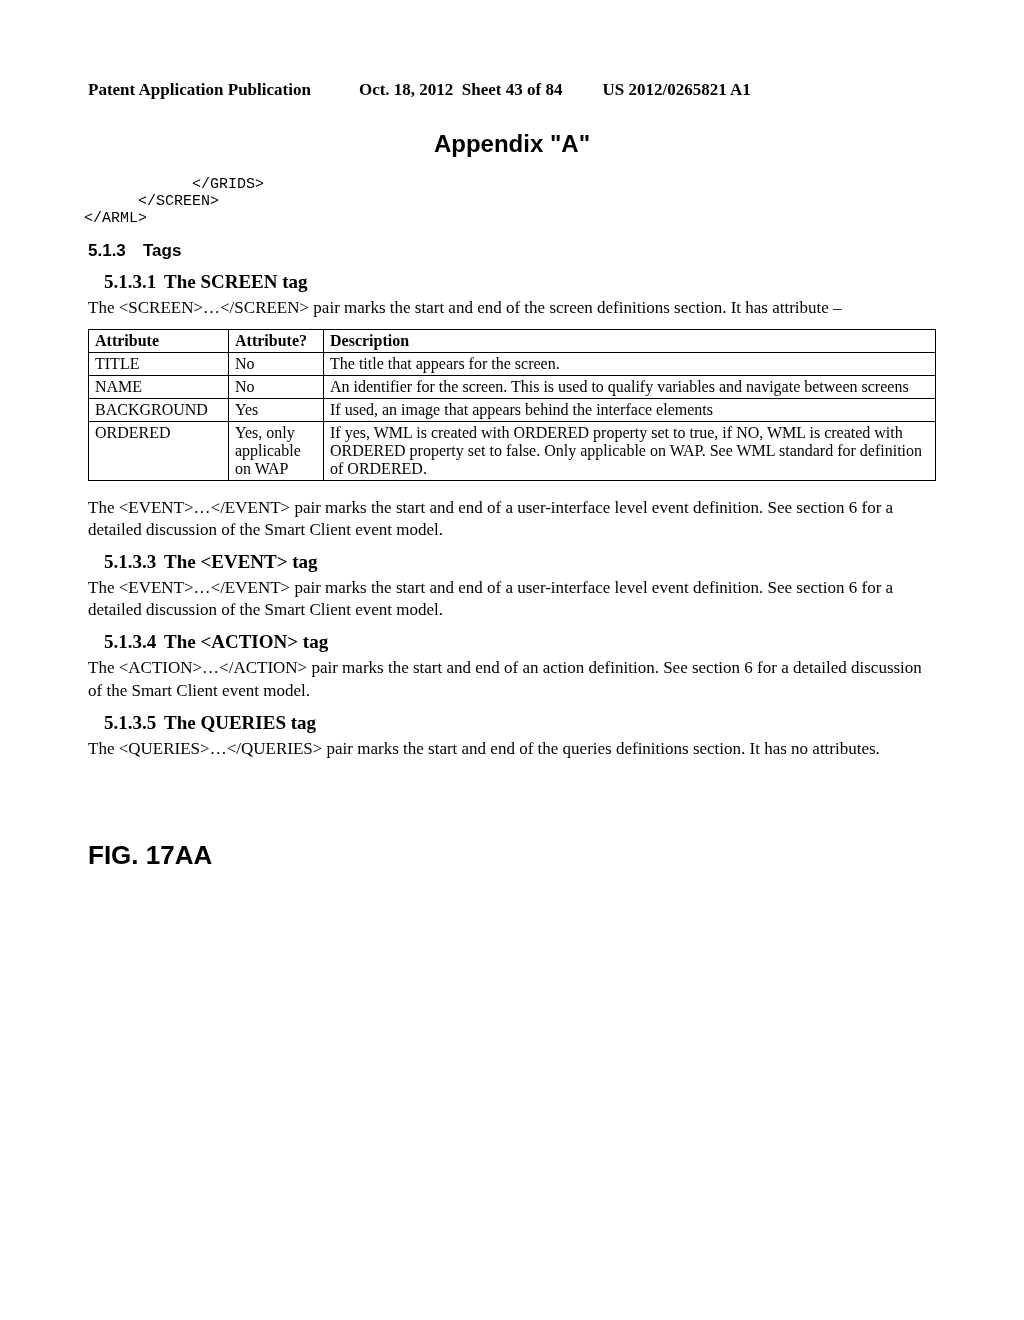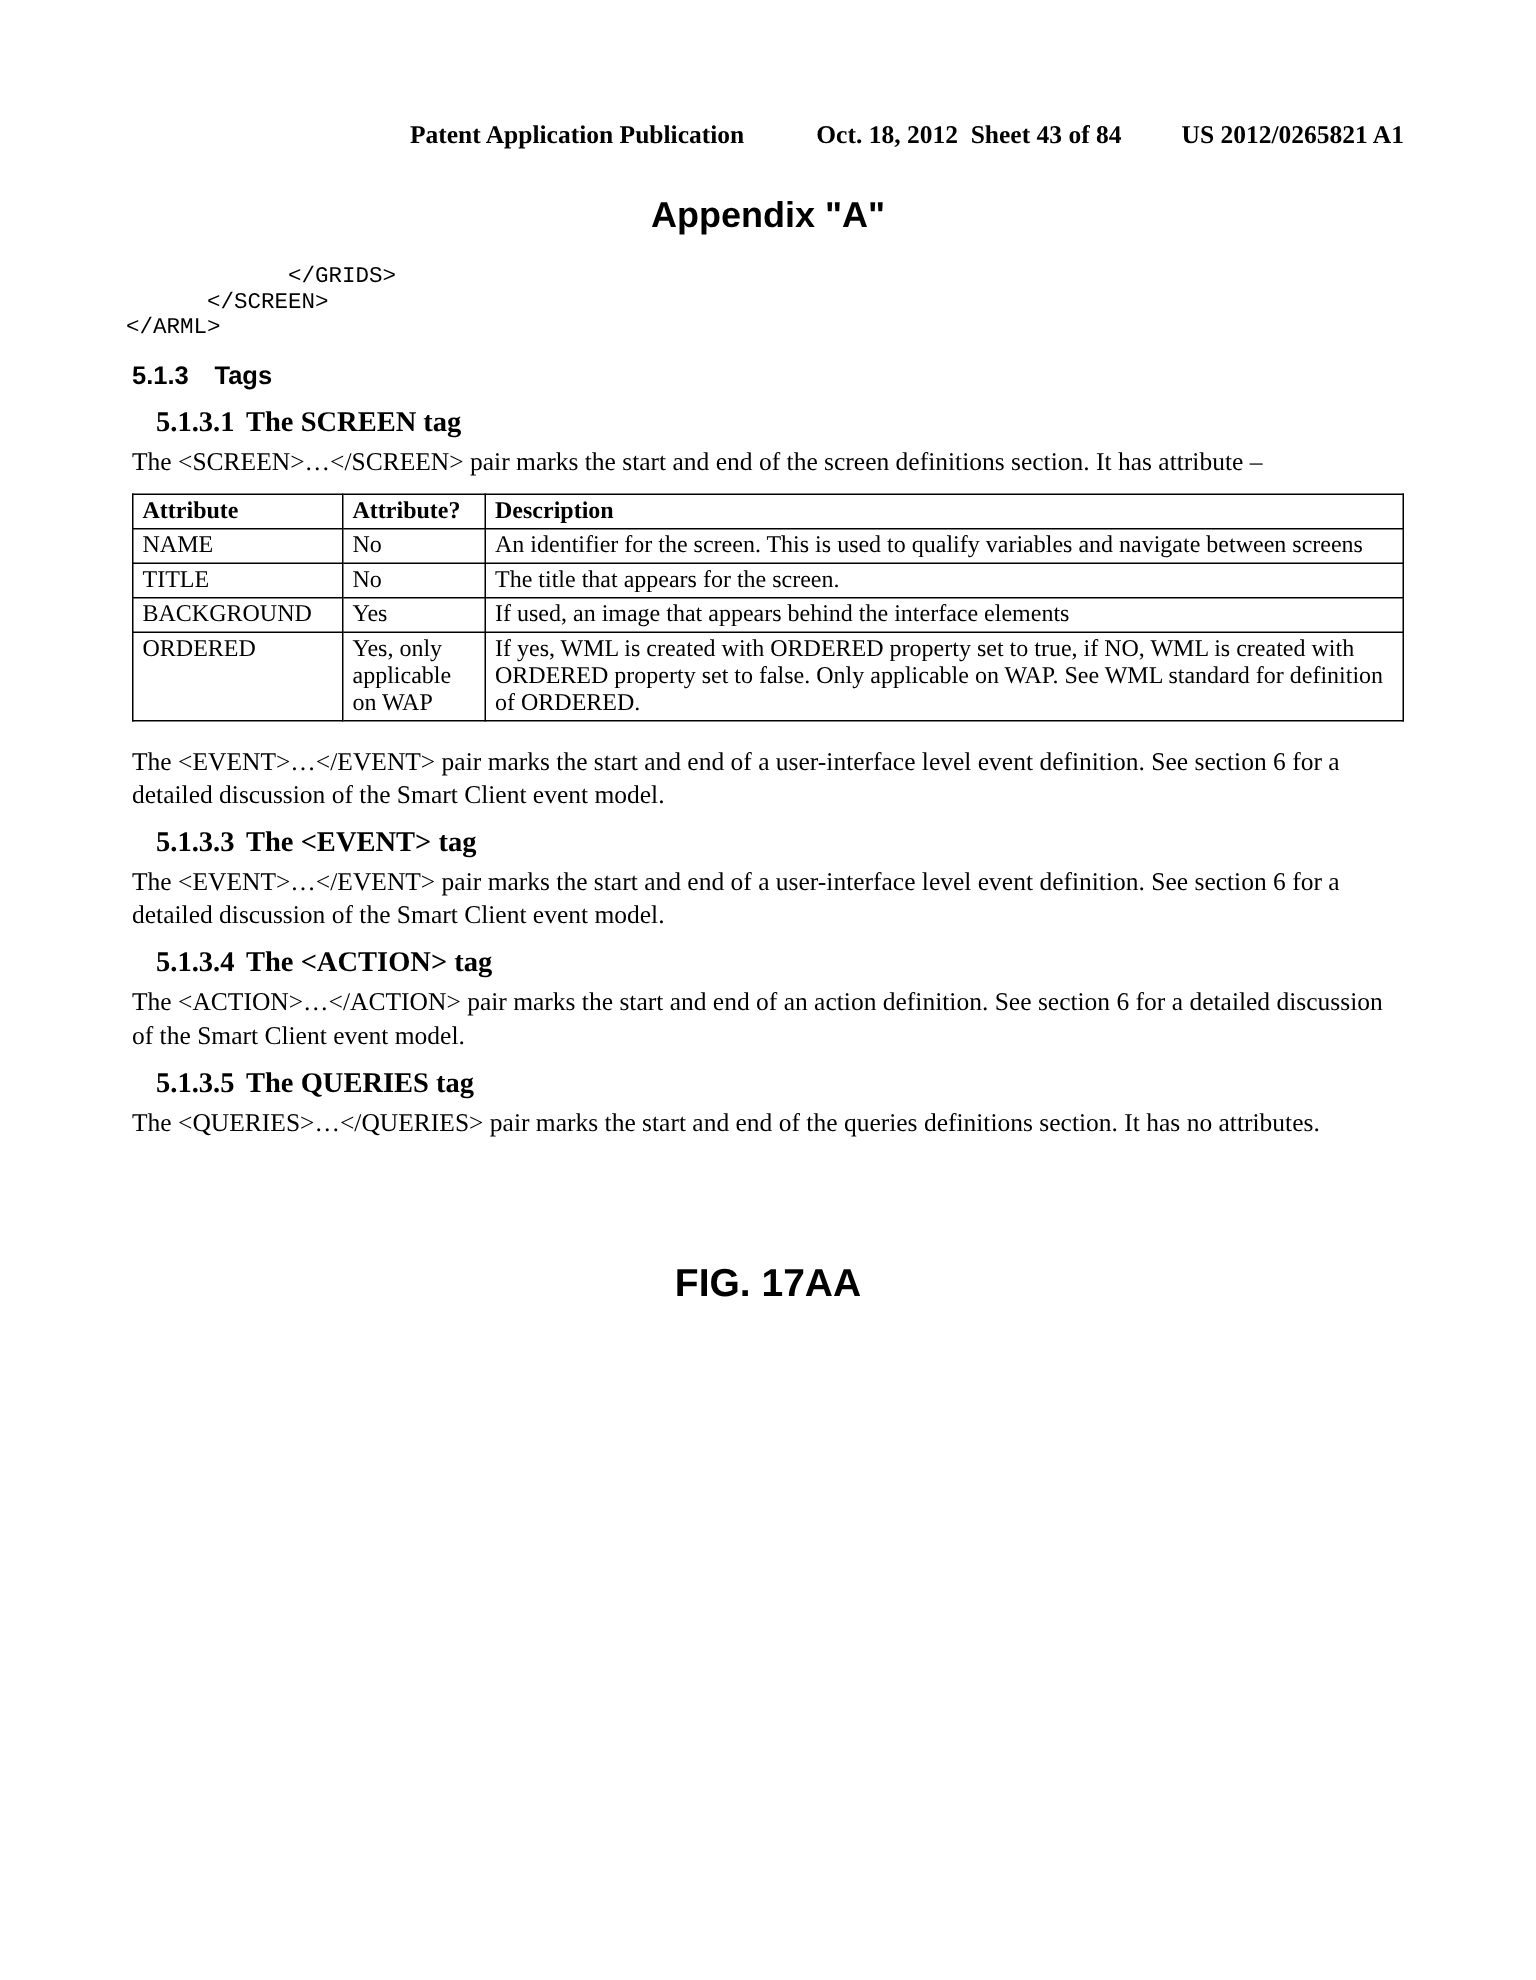--- a/index.html
+++ b/index.html
@@ -14,21 +14,20 @@
   .page {
     padding: 80px 88px 40px 88px;
   }
   .header-line {
     display: flex;
     font-family: "Times New Roman", Times, serif;
     font-size: 17px;
     font-weight: bold;
     margin-bottom: 30px;
     white-space: pre;
-    justify-content: flex-end;
   }
   .header-line .col1 { flex: 0 0 auto; }
   .header-line .gap1 { flex: 0 0 48px; }
   .header-line .col2 { flex: 0 0 auto; }
   .header-line .gap2 { flex: 0 0 40px; }
   .header-line .col3 { flex: 0 0 auto; }
   .appendix-title {
     font-family: Arial, Helvetica, sans-serif;
     font-size: 24px;
     font-weight: bold;
@@ -77,21 +76,20 @@
   }
   table.attr-table th {
     font-weight: bold;
   }
   table.attr-table .c1 { width: 140px; }
   table.attr-table .c2 { width: 95px; }
   .fig-label {
     font-family: Arial, Helvetica, sans-serif;
     font-size: 26px;
     font-weight: bold;
-    text-align: center;
     margin-top: 80px;
   }
 </style>
 </head>
 <body>
 
 <div class="page">
 
   <div class="header-line">
     <span class="col1">Patent Application Publication</span>
@@ -119,28 +117,28 @@
   <table class="attr-table">
     <thead>
       <tr>
         <th class="c1">Attribute</th>
         <th class="c2">Attribute?</th>
         <th>Description</th>
       </tr>
     </thead>
     <tbody>
       <tr>
+        <td>TITLE</td>
+        <td>No</td>
+        <td>The title that appears for the screen.</td>
+      </tr>
+      <tr>
         <td>NAME</td>
         <td>No</td>
         <td>An identifier for the screen. This is used to qualify variables and navigate between screens</td>
-      </tr>
-      <tr>
-        <td>TITLE</td>
-        <td>No</td>
-        <td>The title that appears for the screen.</td>
       </tr>
       <tr>
         <td>BACKGROUND</td>
         <td>Yes</td>
         <td>If used, an image that appears behind the interface elements</td>
       </tr>
       <tr>
         <td>ORDERED</td>
         <td>Yes, only applicable on WAP</td>
         <td>If yes, WML is created with ORDERED property set to true, if NO, WML is created with ORDERED property set to false. Only applicable on WAP. See WML standard for definition of ORDERED.</td>

